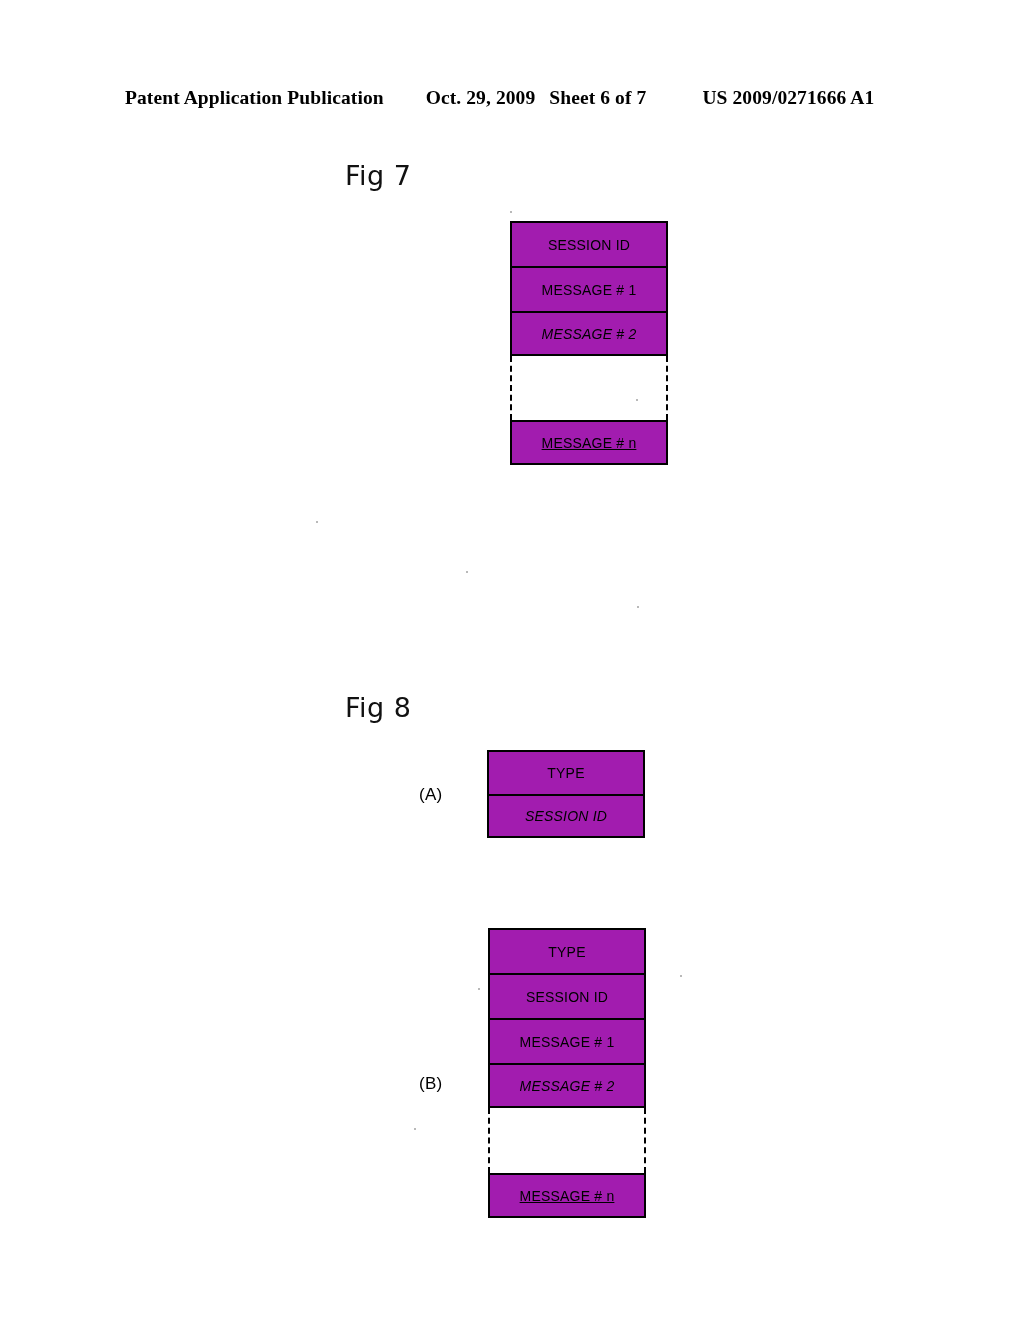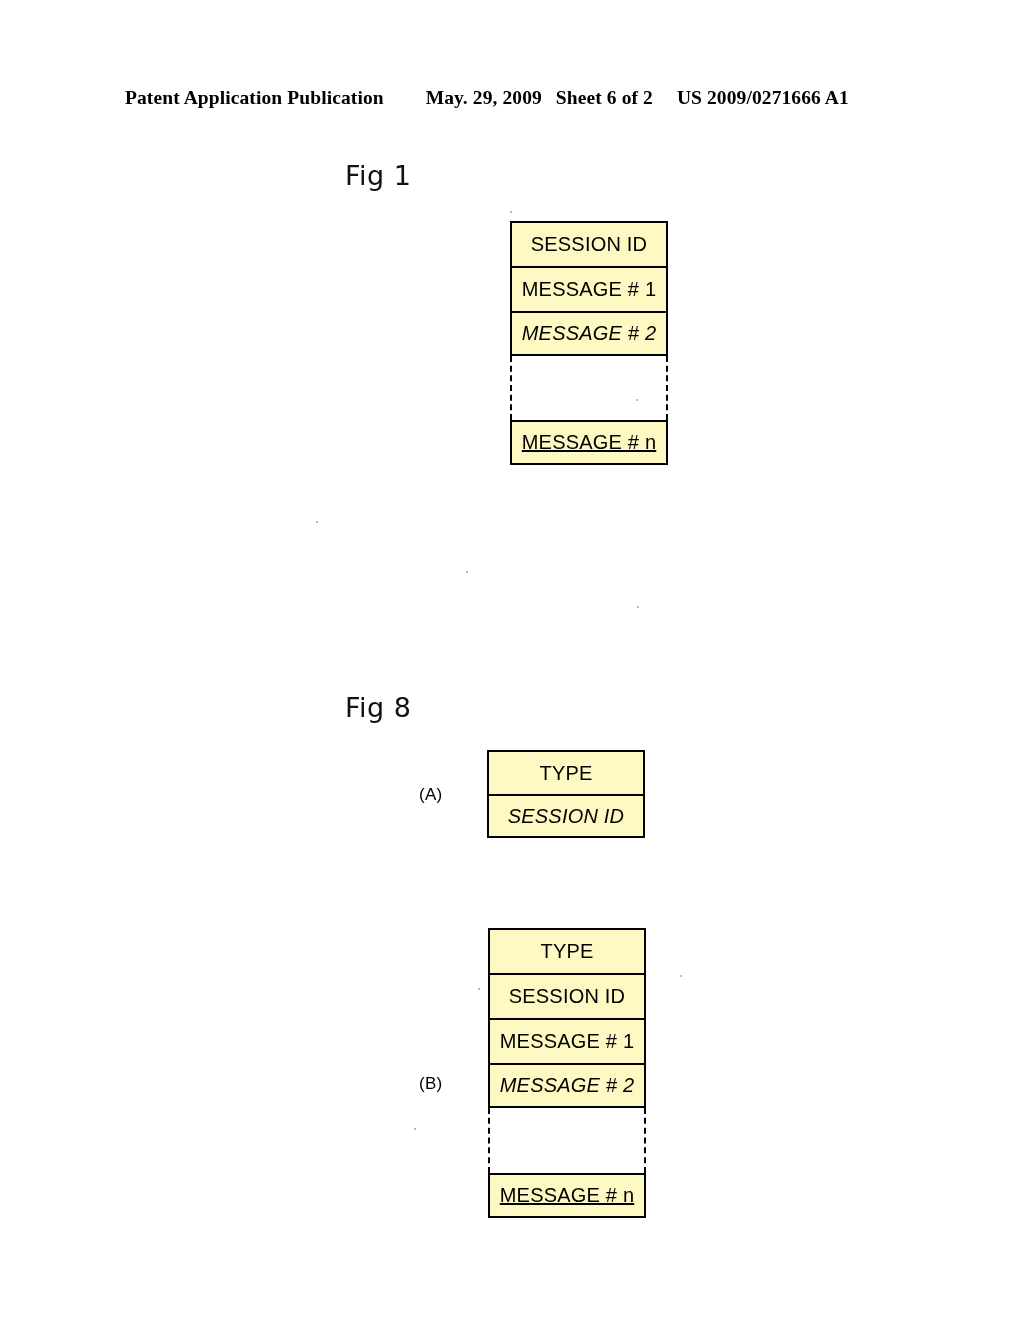--- a/index.html
+++ b/index.html
@@ -28,21 +28,21 @@
     font-family: "Liberation Serif", serif;
     font-weight: bold;
     font-size: 19.5px;
     letter-spacing: 0.1px;
     white-space: nowrap;
     text-align: center;
   }
   .hdr-pub      { }
   .hdr-date     { margin-left: 42px; }
   .hdr-sheet    { margin-left: 14px; }
-  .hdr-patentno { margin-left: 24px; }
+  .hdr-patentno { margin-left: 56px; }
 
   
   .fig-title {
     position: absolute;
     font-family: "DejaVu Sans", sans-serif;
     font-size: 27px;
     font-weight: 400;
     letter-spacing: 0.5px;
     color: #111;
   }
@@ -55,24 +55,24 @@
     box-sizing: border-box;
   }
   .row {
     box-sizing: border-box;
     border: 2px solid #000;
     border-bottom-width: 0;
     display: flex;
     align-items: center;
     justify-content: center;
     font-family: "Liberation Sans", sans-serif;
-    font-size: 20px;
+    font-size: 14px;
     letter-spacing: 0.2px;
     color: #000;
-    background: #fef9c3;
+    background: #a21caf;
   }
   .row.last-of-group {
     border-bottom-width: 2px;
     font-style: italic;
   }
   
   .gap-row {
     box-sizing: border-box;
     border-left: 2px dashed #000;
     border-right: 2px dashed #000;
@@ -117,26 +117,26 @@
     width: 2px;
     height: 2px;
     background: #b9b9b9;
   }
 </style>
 </head>
 <body>
 
 <div class="patent-header">
   <span class="hdr-pub">Patent Application Publication</span>
-  <span class="hdr-date">May. 29, 2009</span>
-  <span class="hdr-sheet">Sheet 6 of 2</span>
+  <span class="hdr-date">Oct. 29, 2009</span>
+  <span class="hdr-sheet">Sheet 6 of 7</span>
   <span class="hdr-patentno">US 2009/0271666 A1</span>
 </div>
 
-<div class="fig-title" id="fig7-title">Fig 1</div>
+<div class="fig-title" id="fig7-title">Fig 7</div>
 
 <div class="struct-table" id="fig7-table">
   <div class="row">SESSION ID</div>
   <div class="row">MESSAGE # 1</div>
   <div class="row last-of-group">MESSAGE # 2</div>
   <div class="gap-row"></div>
   <div class="row standalone">MESSAGE # n</div>
 </div>
 
 <div class="fig-title" id="fig8-title">Fig 8</div>

